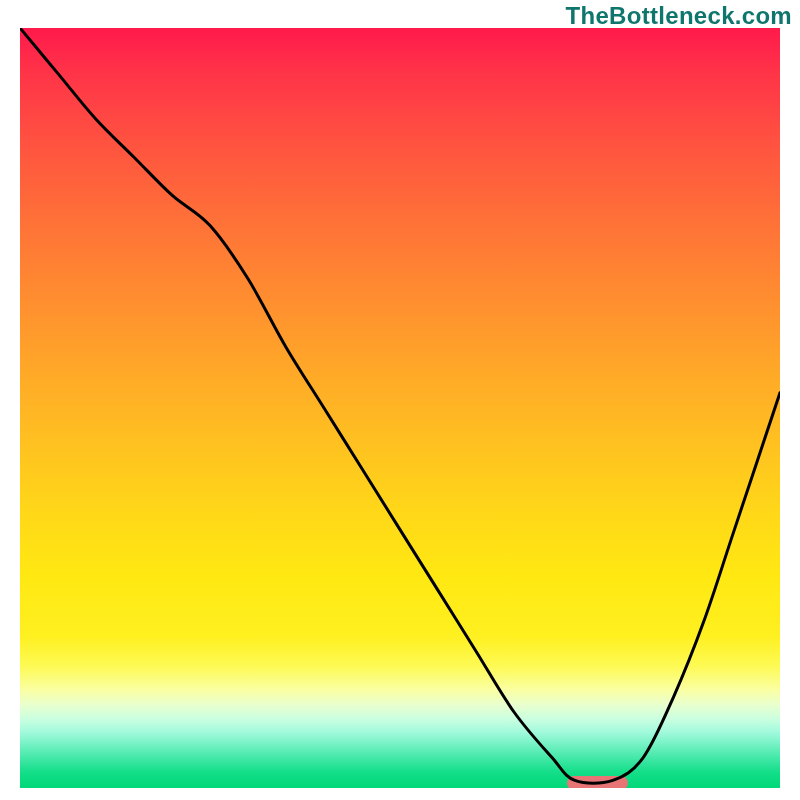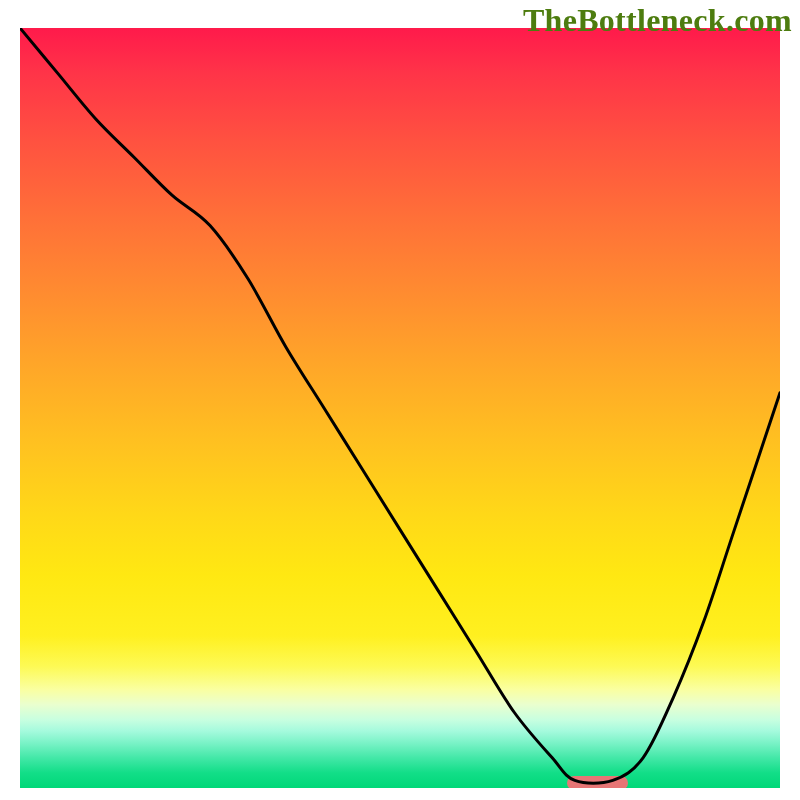--- a/index.html
+++ b/index.html
@@ -12,26 +12,25 @@
   }
   .container {
     position: relative;
     width: 800px;
     height: 800px;
   }
   .watermark {
     position: absolute;
     top: 2px;
     right: 8px;
-    font-size: 32px;
+    font-size: 24px;
     font-weight: 600;
-    color: #4d7c0f;
+    color: #0f766e;
     letter-spacing: 0.3px;
     z-index: 10;
-    font-family: Liberation Serif, serif;
   }
   .plot {
     position: absolute;
     left: 20px;
     top: 28px;
     width: 760px;
     height: 760px;
     overflow: hidden;
   }
   .gradient-bg {

